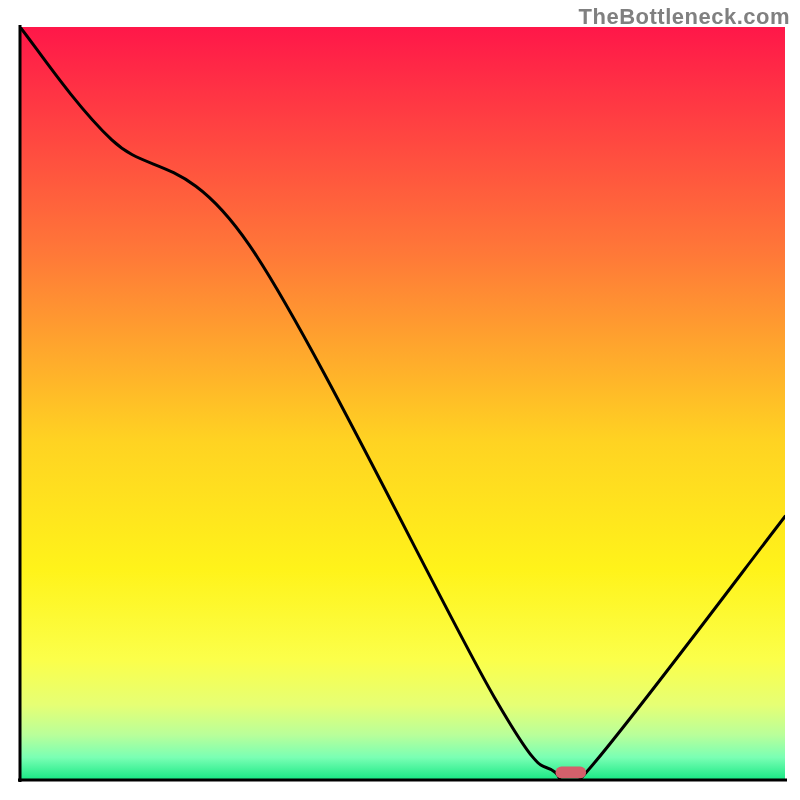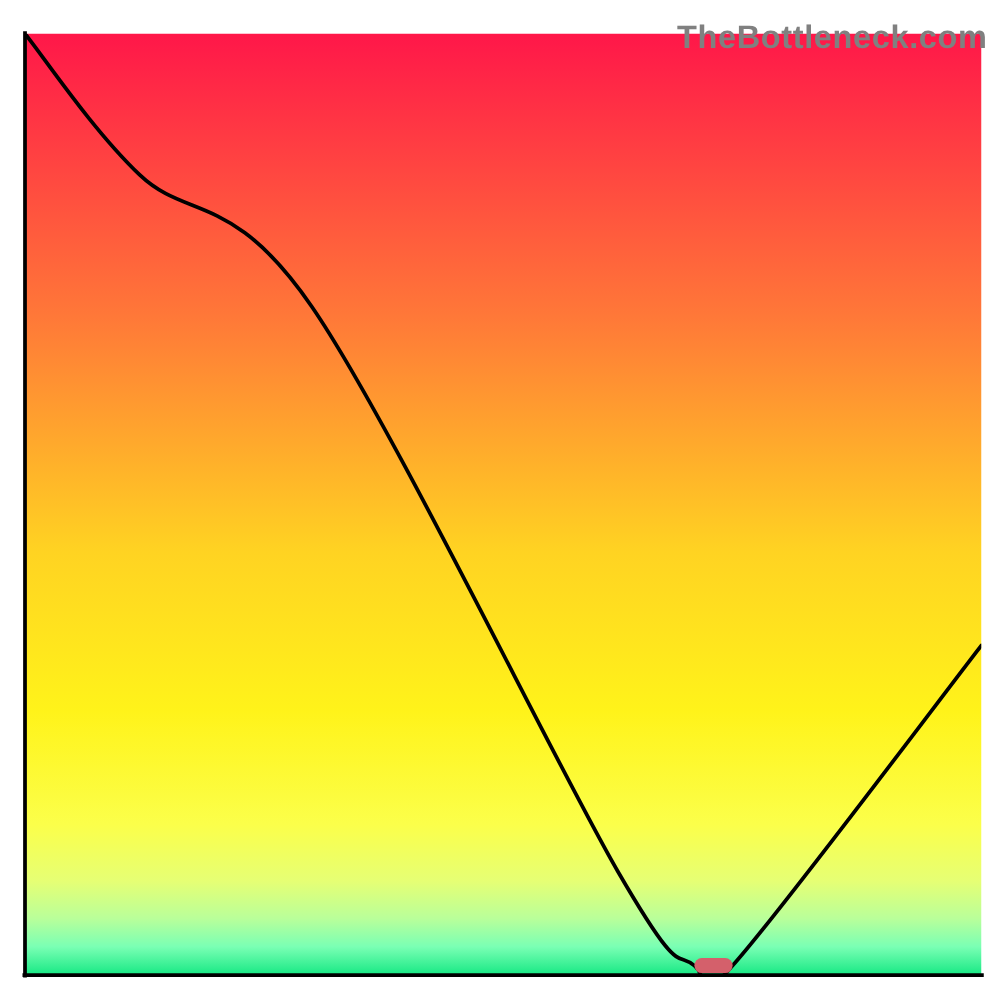--- a/index.html
+++ b/index.html
@@ -13,26 +13,25 @@
   .chart-wrap {
     position: relative;
     width: 800px;
     height: 800px;
   }
   .watermark {
     position: absolute;
     top: 4px;
     right: 10px;
     color: #808080;
-    font-size: 26px;
+    font-size: 22px;
     font-weight: bold;
     letter-spacing: 0.5px;
     z-index: 5;
     user-select: none;
-    margin-top: 10px;
   }
   svg.chart {
     display: block;
     width: 800px;
     height: 800px;
   }
 </style>
 </head>
 <body>
 

